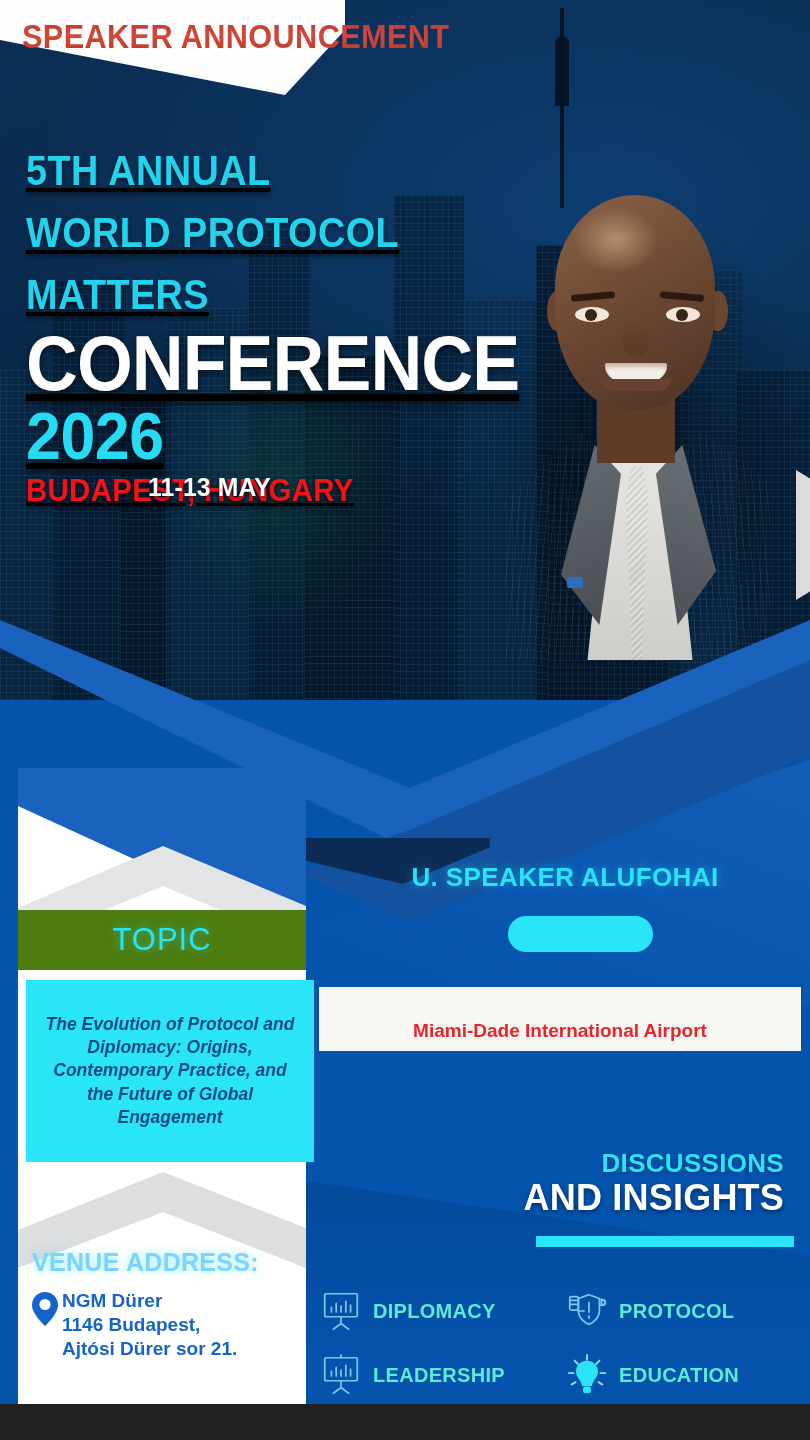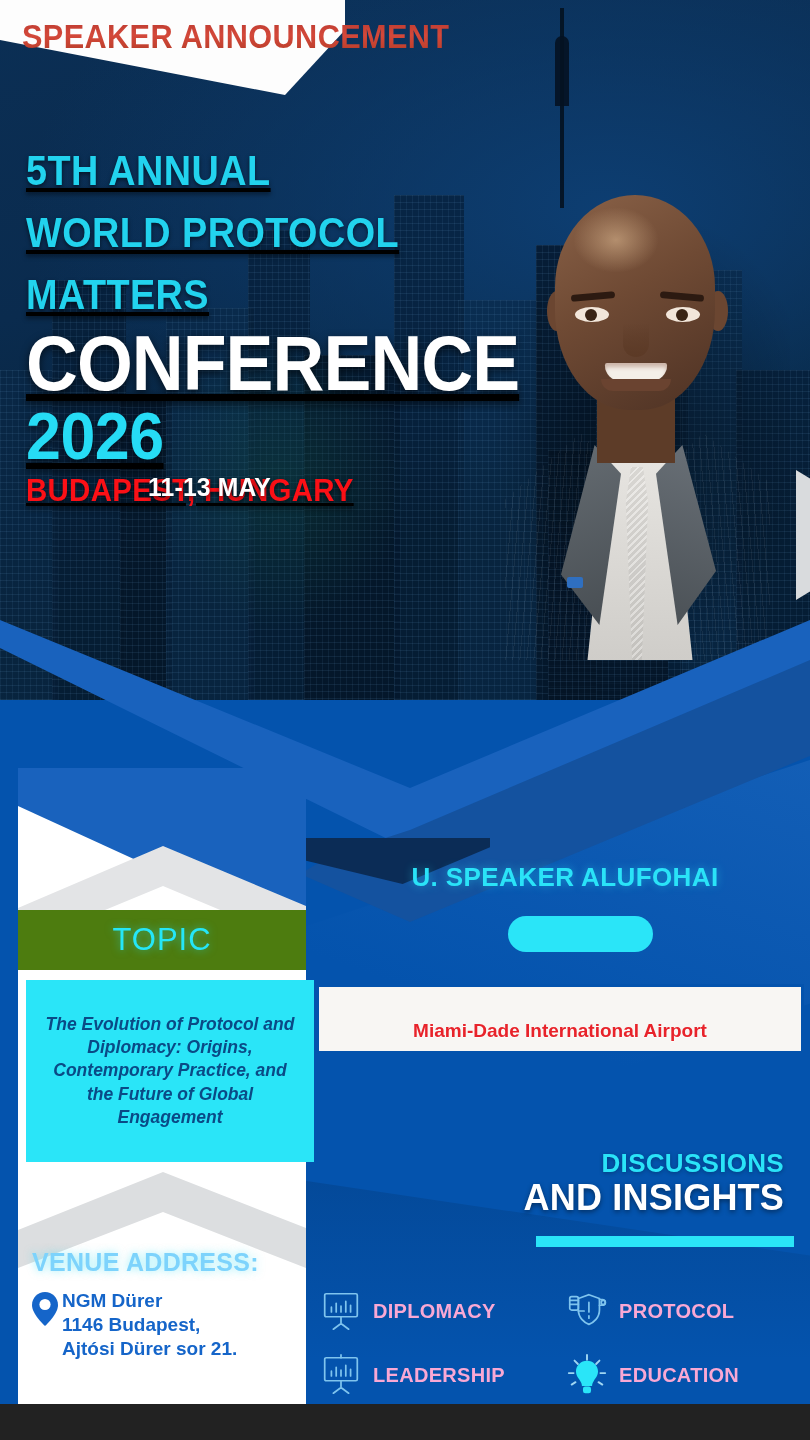--- a/index.html
+++ b/index.html
@@ -270,21 +270,21 @@
   }
 
   .topics{
     position:absolute; left:318px; top:1288px; width:486px;
     display:grid; grid-template-columns:1fr 1fr; grid-template-rows:auto auto;
     row-gap:18px; column-gap:6px;
   }
   .titem{ display:flex; align-items:center; gap:9px; }
   .titem .lbl{
     font-family:"Liberation Sans Narrow","Liberation Sans",sans-serif;
-    font-size:20px; font-weight:bold; color:#f9a8d4; letter-spacing:.3px;
+    font-size:20px; font-weight:bold; color:#5eead4; letter-spacing:.3px;
   }
   .ic{ flex:0 0 auto; width:46px; height:46px; }
 </style>
 </head>
 <body>
 
 <div id="poster">
 
   <div class="hero">
     <div class="sky">

